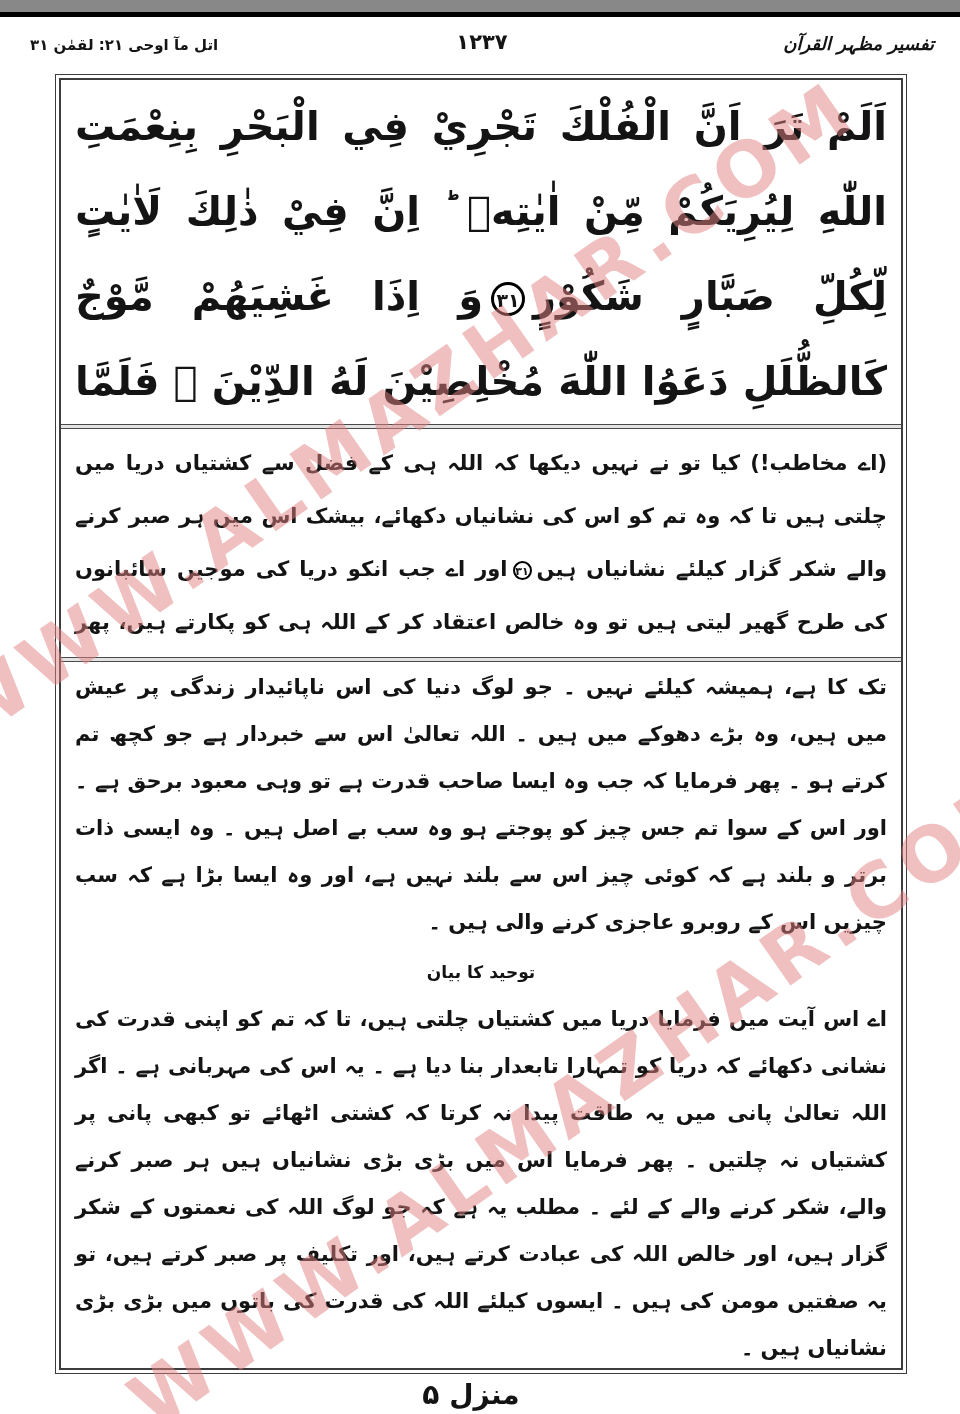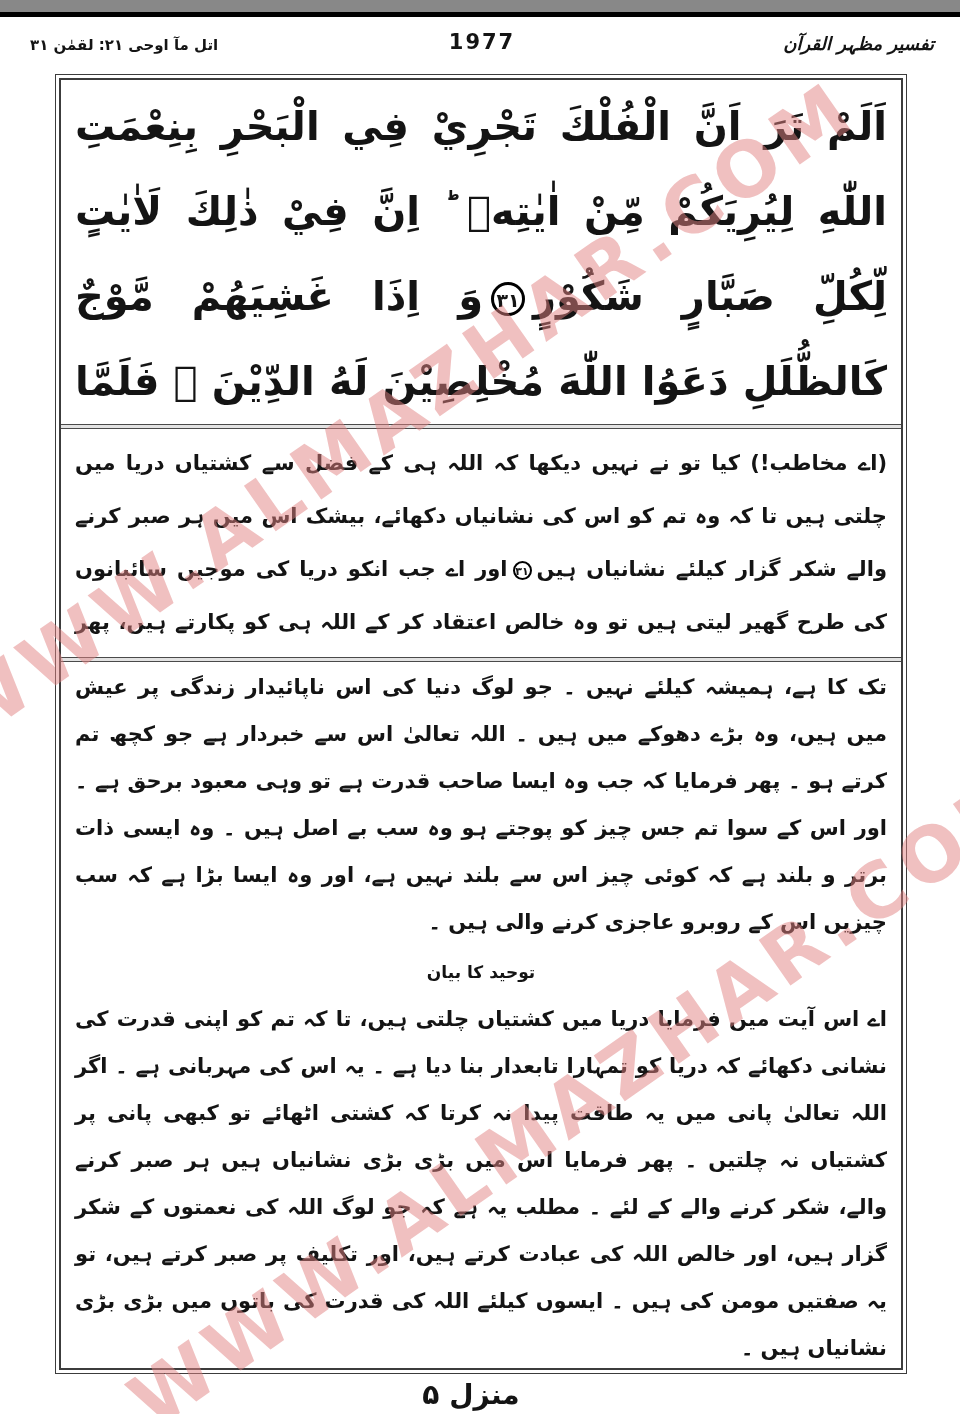--- a/index.html
+++ b/index.html
@@ -112,21 +112,21 @@
 </style>
 </head>
 <body>
 
 <div class="page">
 
   <div class="topbar"></div>
 
   <div class="header">
     <span class="h-left">اتل مآ اوحی ۲۱: لقمٰن ۳۱</span>
-    <span class="h-center">1977</span>
+    <span class="h-center">۱۲۳۷</span>
     <span class="h-right">تفسیر مظہر القرآن</span>
   </div>
 
   <div class="wm wm1">WWW.ALMAZHAR.COM</div>
   <div class="wm wm2">WWW.ALMAZHAR.COM</div>
 
   <div class="main-box">
     <div class="main-inner">
 
       <div class="sec sec-quran">

